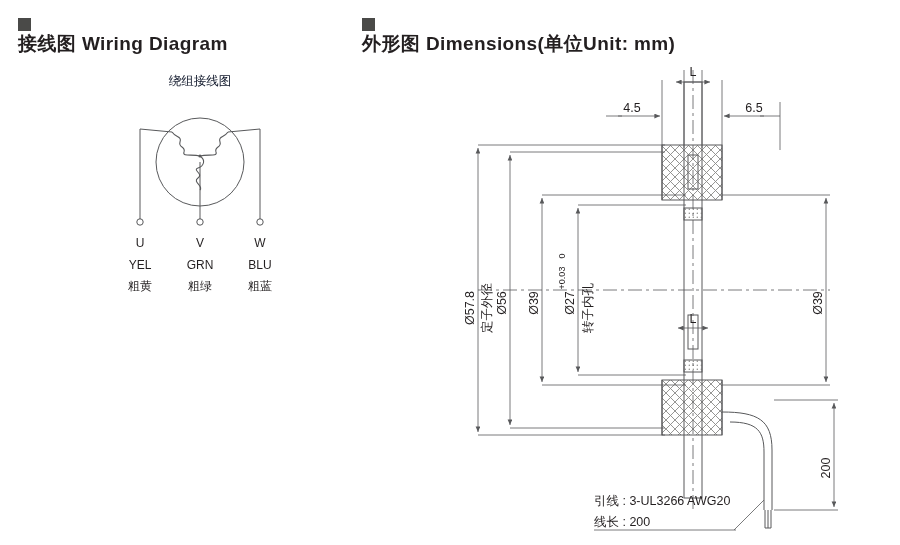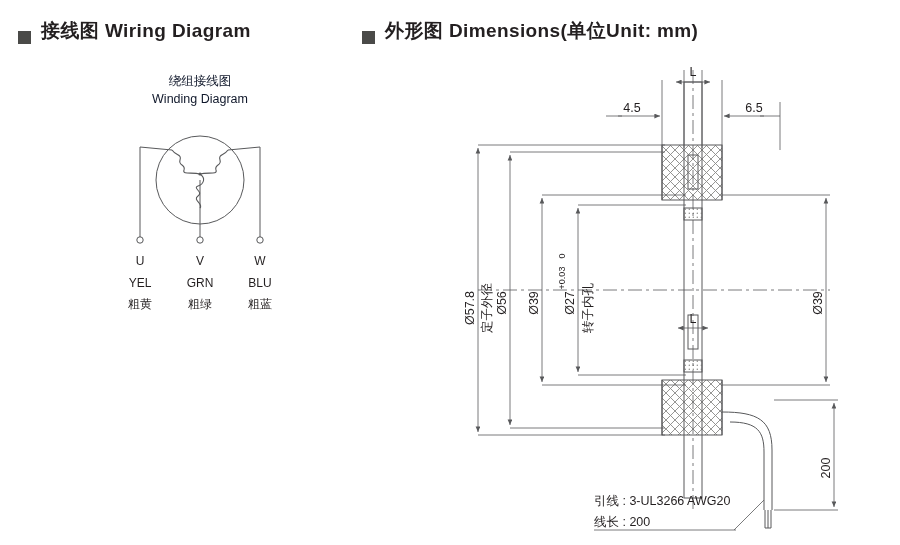--- a/index.html
+++ b/index.html
@@ -7,21 +7,21 @@
     width:900px;height:545px;
     background:#ffffff;
     font-family:"Liberation Sans", sans-serif;
     color:#231f20;
     position:relative;
     overflow:hidden;
   }
   .panel{position:absolute;}
 
   
-  .hdr{display:flex;align-items:flex-end;gap:10px;}
+  .hdr{display:flex;align-items:flex-start;flex-direction:column;}
   .hdr .sq{width:13px;height:13px;background:#4a4a48;display:inline-block;}
   .hdr .txt{font-size:19px;font-weight:bold;letter-spacing:.4px;}
 
   #hdr-left{left:18px;top:18px;}
   #hdr-right{left:362px;top:18px;}
 
   
   #wiring{left:60px;top:72px;width:280px;height:250px;}
   .wd-title{font-size:12.5px;text-align:center;line-height:1.45;color:#0f172a;}
   .wd-svg{display:block;margin:4px auto 0;}
@@ -43,21 +43,20 @@
   <span class="txt">接线图 Wiring Diagram</span>
 </div>
 
 <div class="panel hdr" id="hdr-right">
   <span class="sq"></span>
   <span class="txt">外形图 Dimensions(单位Unit: mm)</span>
 </div>
 
 <div class="panel" id="wiring">
   <div class="wd-title">绕组接线图</div>
-  <div class="wd-title">Winding Diagram</div>
 
   <svg class="wd-svg" width="200" height="200" viewBox="0 0 200 200">
 
     <circle cx="100" cy="68" r="44" fill="none" stroke="#58595b" stroke-width="1"></circle>
 
     <line x1="40" y1="35" x2="72" y2="38" stroke="#58595b" stroke-width="1"></line>
     <line x1="160" y1="35" x2="128" y2="38" stroke="#58595b" stroke-width="1"></line>
 
     <line x1="40" y1="35" x2="40" y2="125" stroke="#58595b" stroke-width="1"></line>
     <line x1="160" y1="35" x2="160" y2="125" stroke="#58595b" stroke-width="1"></line>

